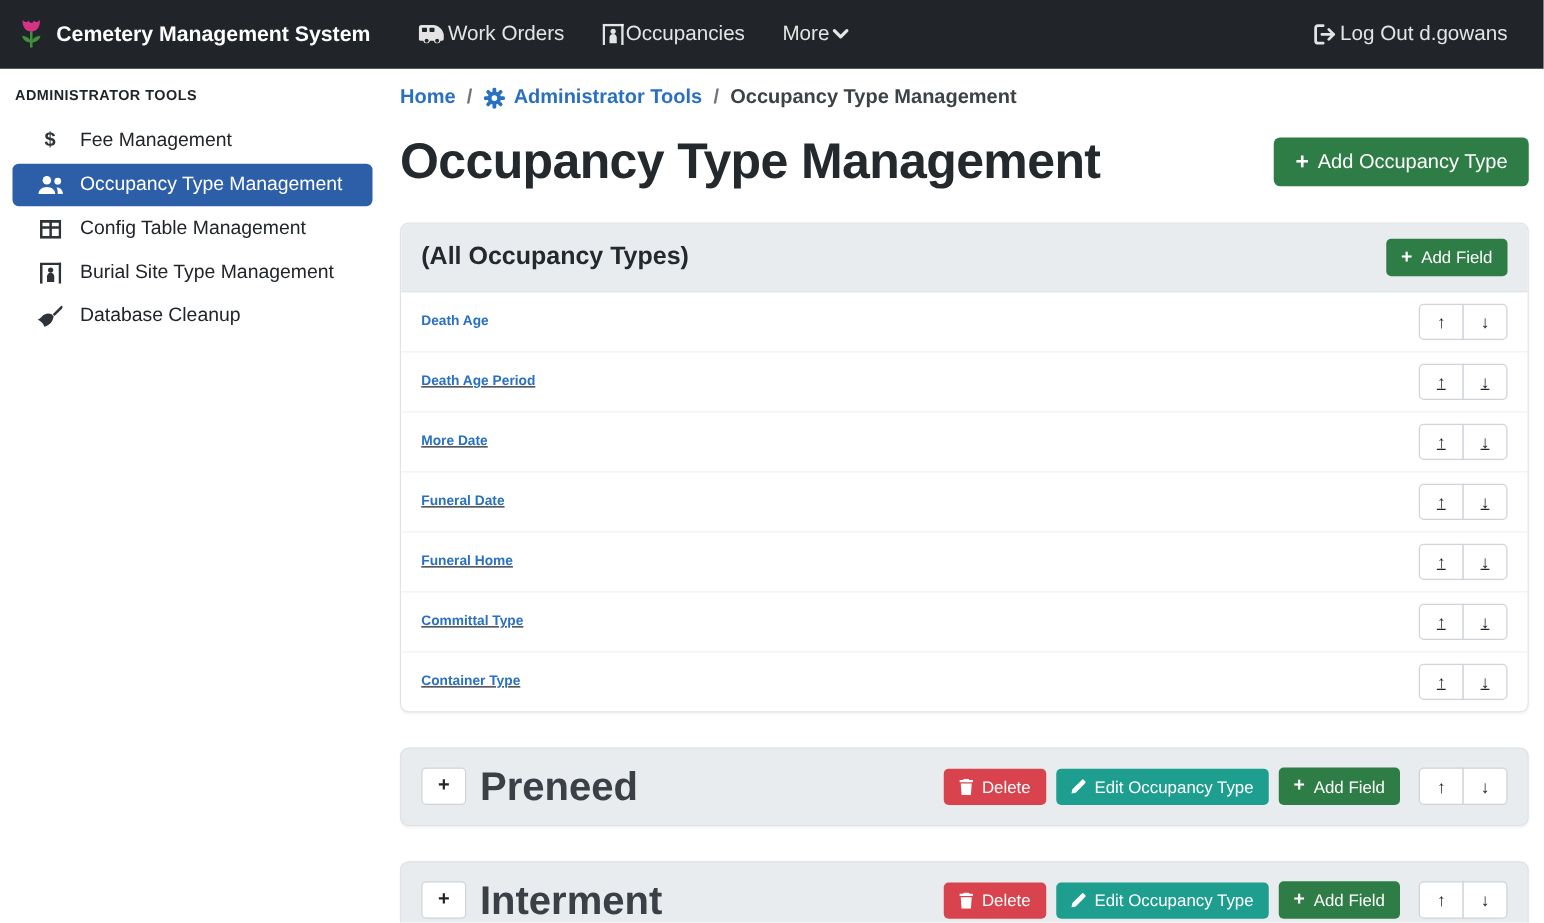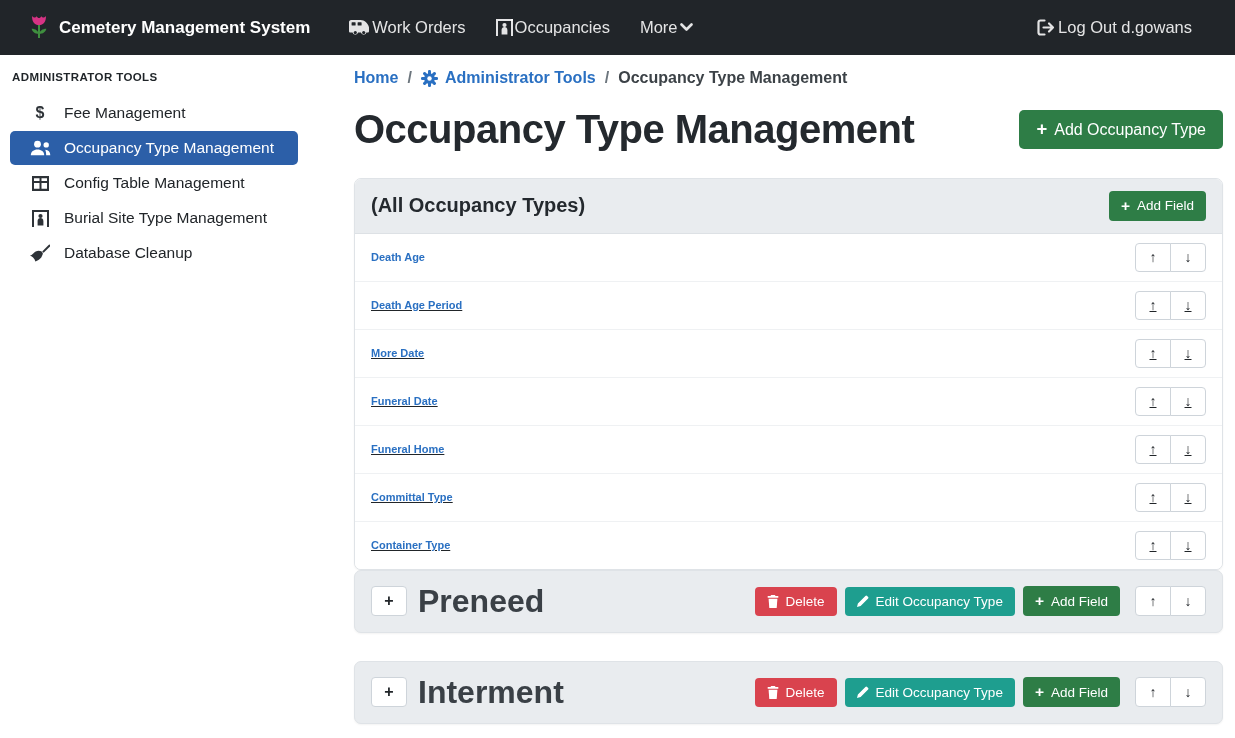--- a/index.html
+++ b/index.html
@@ -11,34 +11,34 @@
   }
   a { text-decoration: none; cursor: pointer; }
   button { font-family: inherit; cursor: pointer; border: none; background: none; }
 
   
   .navbar {
     height: 55px;
     background: var(--navbar-bg, #212529);
     display: flex;
     align-items: center;
-    padding: 0 28px;
+    padding: 0 14px;
   }
   .brand { display: flex; align-items: center; gap: 9px; margin-right: 24px; cursor: pointer; }
   .brand-title { color: #fff; font-weight: 700; font-size: 17px; }
   .nav-link {
     display: flex; align-items: center; gap: 2px;
     color: rgba(255,255,255,.88);
     font-size: 16.5px;
     padding: 8px 15px;
   }
   .logout { margin-left: auto; }
 
   
-  .layout { display: flex; height: 508px; gap: 34px; }
+  .layout { display: flex; height: 508px; }
   .sidebar { width: 308px; flex: 0 0 308px; padding-top: 6px; }
   .sidebar-heading {
     font-size: 11.5px; font-weight: 700; letter-spacing: .4px;
     color: #1f2428; padding: 10px 12px 12px;
   }
   .side-item {
     display: flex; align-items: center; gap: 13px;
     margin: 1px 10px; padding: 8px 10px 8px 19px;
     border-radius: 5px; font-size: 15.5px; color: #212529; cursor: pointer;
   }
@@ -65,21 +65,21 @@
   .btn { display: inline-flex; align-items: center; gap: 7px; color: #fff; border-radius: 5px; white-space: nowrap; }
   .btn-lg { font-size: 16px; padding: 10px 17px; }
   .btn-sm { font-size: 13.5px; padding: 7px 12px; border-radius: 4px; }
   .btn-green { background: var(--success-green, #2e7d46); }
   .btn-red { background: var(--danger-red, #d9434e); }
   .btn-teal { background: var(--teal-edit, #1e9e8f); }
   .plus-glyph { font-weight: 700; font-size: 1.15em; line-height: 1; }
 
   
   .card {
-    border: 1px solid #dfe3e7; border-radius: 7px; 
+    border: 1px solid #dfe3e7; border-radius: 7px; margin-bottom: 28px;
     box-shadow: 0 1px 2px rgba(0,0,0,.05); overflow: hidden; background: #fff;
   }
   .card-header {
     background: var(--card-header-bg, #e9ecef);
     padding: 12px 16px;
     display: flex; align-items: center; justify-content: space-between;
     border-bottom: 1px solid #dde1e5;
   }
   .card-header-title { font-size: 20px; font-weight: 600; color: #24292e; }
   .field-row { display: flex; align-items: center; justify-content: space-between; padding: 9px 16px; background: #fff; }

